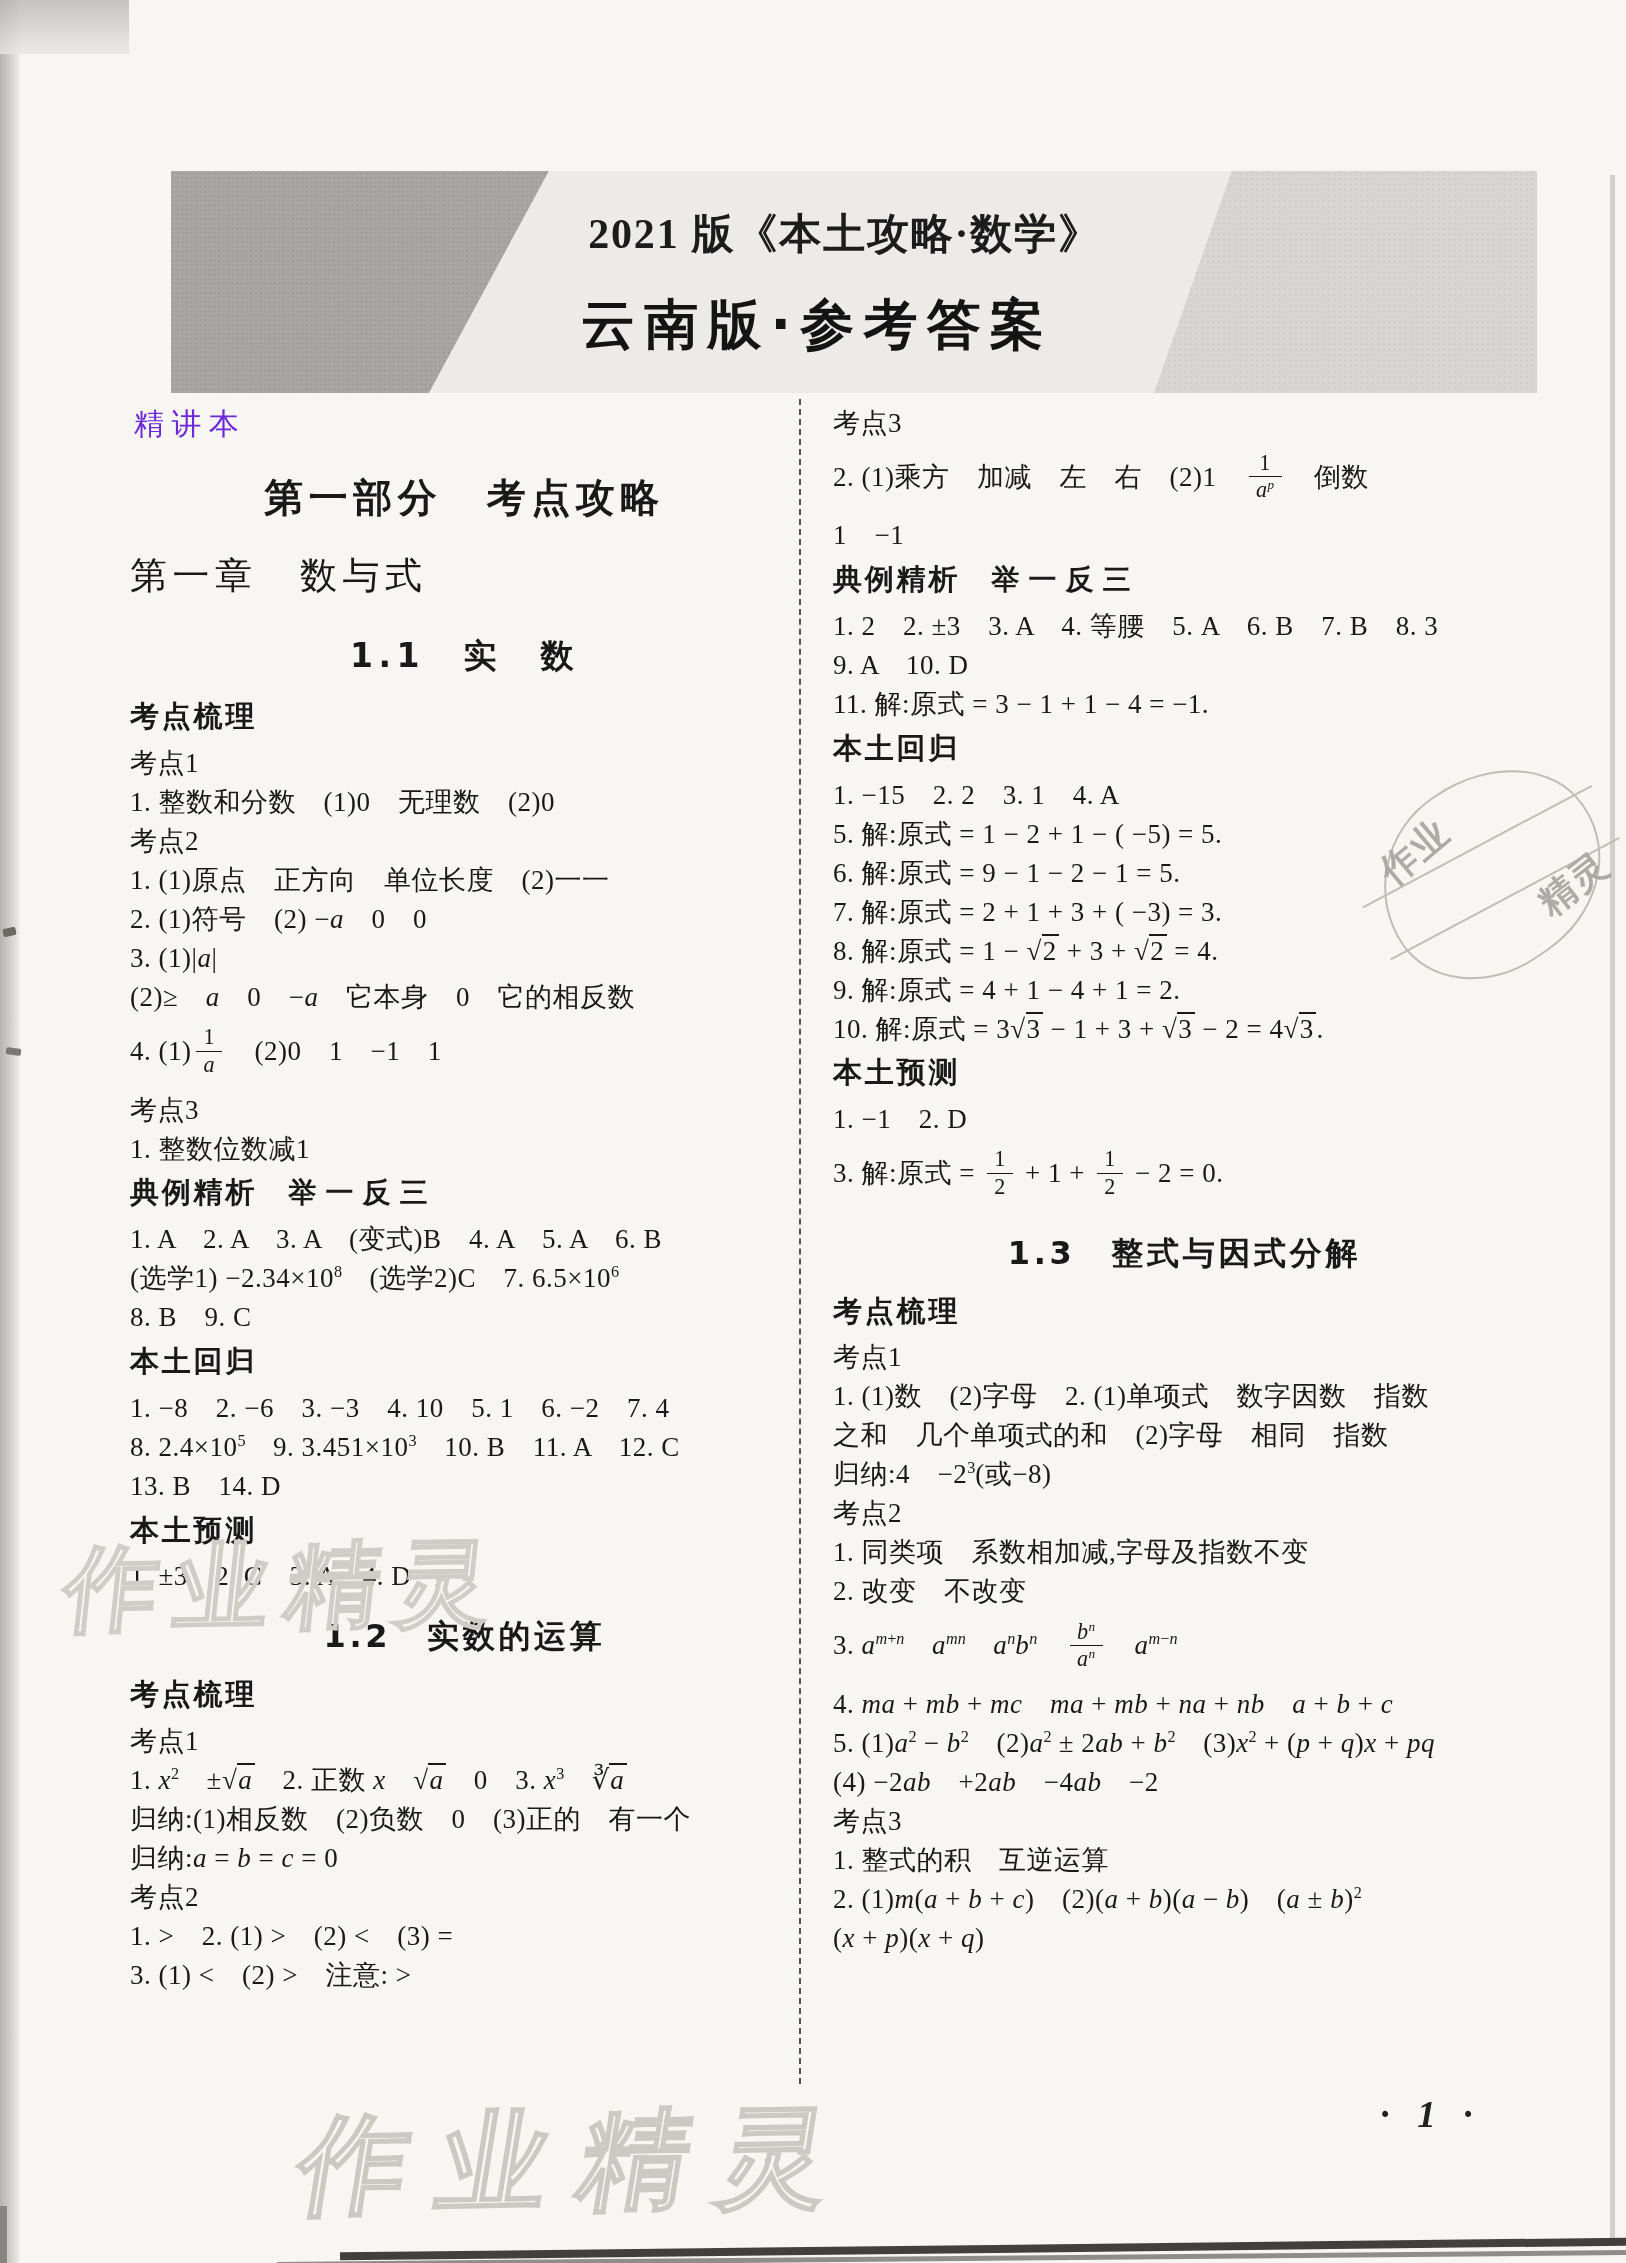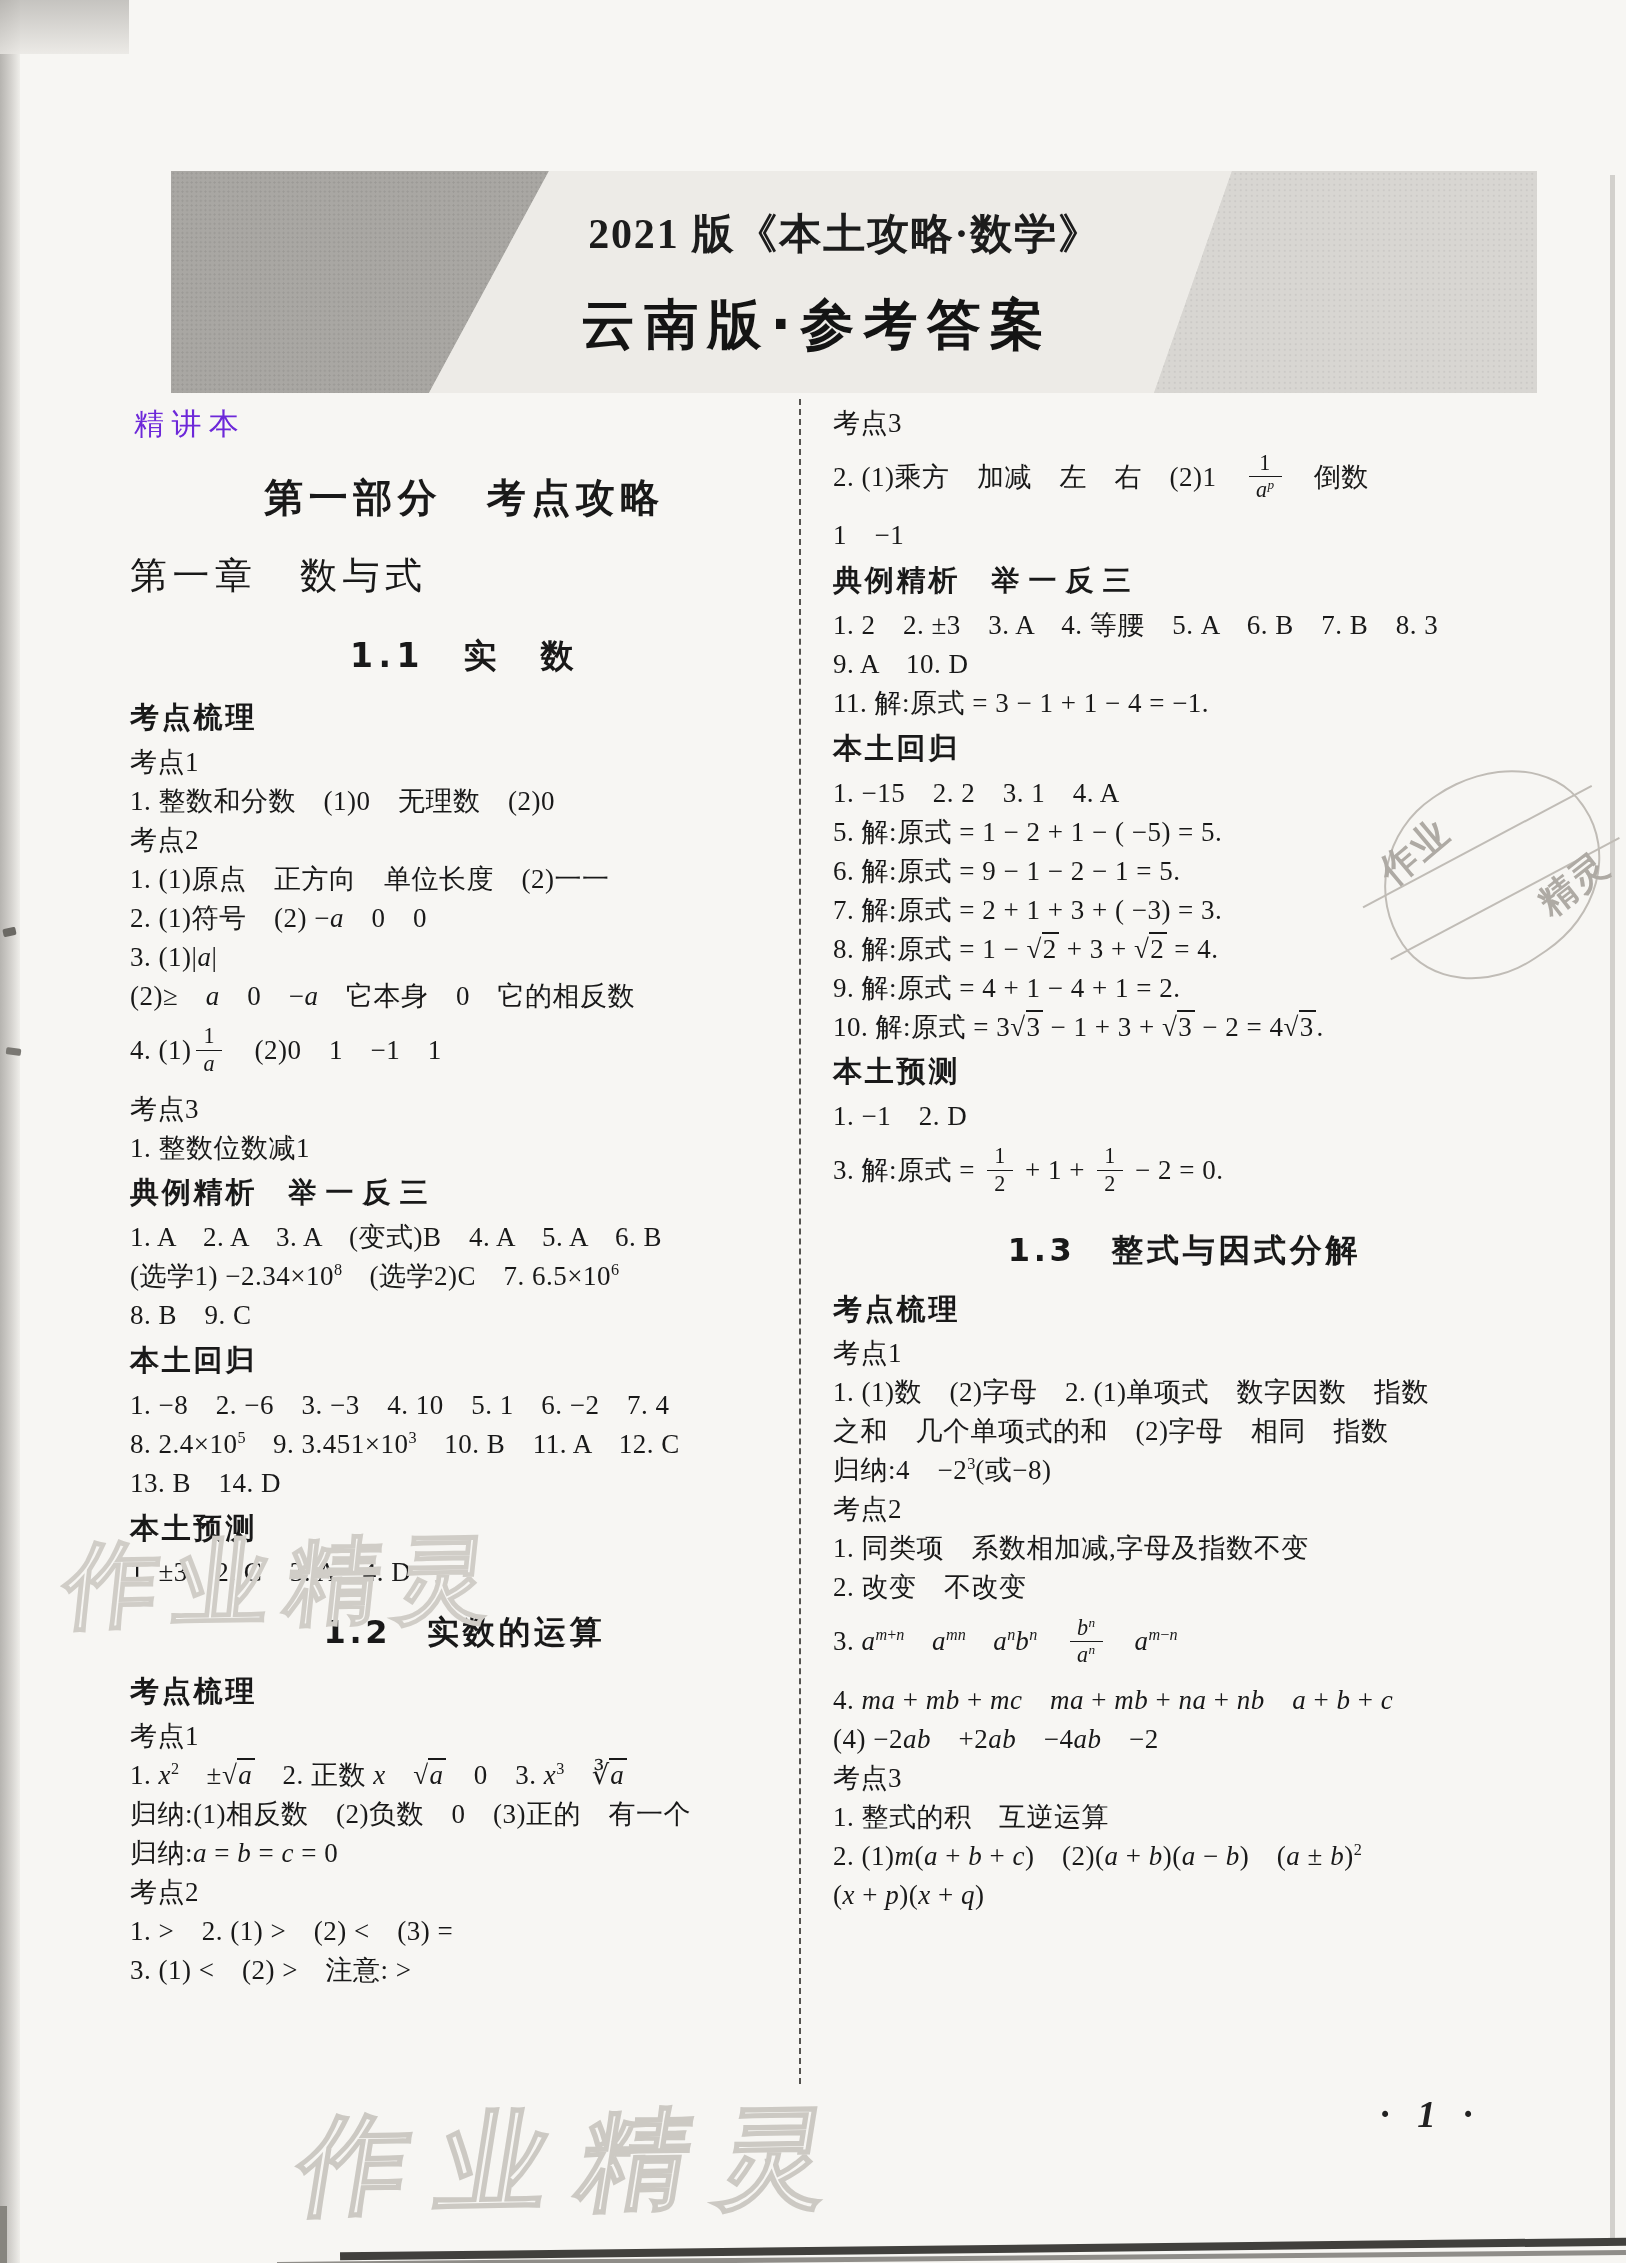--- a/index.html
+++ b/index.html
@@ -40,21 +40,21 @@
     text-align:center;letter-spacing:5.5px;margin-bottom:33px;}
   .chapter-title{font-family:"DejaVu Sans","Liberation Sans",sans-serif;font-weight:normal;font-size:37px;line-height:44px;
     text-align:left;letter-spacing:5.5px;margin-bottom:37px;}
   .section-title-1{font-family:"DejaVu Sans","Liberation Sans",sans-serif;font-weight:bold;font-size:33px;line-height:41px;
     text-align:center;letter-spacing:5.5px;margin-bottom:16.6px;}
 
   .ln{font-size:27px;line-height:39px;letter-spacing:0.5px;}
   .ln i{font-style:italic;}
   .ln sup{font-size:60%;line-height:0;vertical-align:super;letter-spacing:0;}
   .hb-row{line-height:46px;padding:1.8px 0;}
-  .hb{font-family:Liberation Sans, sans-serif;font-weight:bold;font-size:29px;letter-spacing:2.8px;}
+  .hb{font-family:Liberation Mono, monospace;font-weight:bold;font-size:29px;letter-spacing:2.8px;}
   .hs{font-family:"Liberation Serif","DejaVu Serif",serif;font-weight:600;font-size:28px;margin-left:31px;letter-spacing:9.2px;margin-top:40px;}
   .sec{font-family:"DejaVu Sans","Liberation Sans",sans-serif;font-weight:bold;font-size:32px;line-height:41px;
     text-align:center;letter-spacing:3.7px;padding:20px 0 13px;position:relative;}
   .tall{padding:11px 0;}
   .fr{display:inline-flex;flex-direction:column;text-align:center;vertical-align:middle;
     font-size:82%;line-height:1.1;margin:0 4.6px;position:relative;top:-2.8px;}
   .fn{border-bottom:1.8px solid #191919;padding:0 7.4px 0.9px;}
   .fd{padding:0.9px 7.4px 0;}
   .sq{white-space:nowrap;}
   .sqb{border-top:2.3px solid #191919;padding:0 2.8px 0 0.9px;}
@@ -184,20 +184,21 @@
         <div class="ln">之和　几个单项式的和　(2)字母　相同　指数</div>
         <div class="ln">归纳:4　−2<sup>3</sup>(或−8)</div>
         <div class="ln">考点2</div>
         <div class="ln">1. 同类项　系数相加减,字母及指数不变</div>
         <div class="ln">2. 改变　不改变</div>
         <div class="ln tall">3. <i>a</i><sup><i>m</i>+<i>n</i></sup>　<i>a</i><sup><i>mn</i></sup>　<i>a</i><sup><i>n</i></sup><i>b</i><sup><i>n</i></sup>　<span class="fr">
             <span class="fn"><i>b</i><sup><i>n</i></sup></span>
             <span class="fd"><i>a</i><sup><i>n</i></sup></span>
           </span>　<i>a</i><sup><i>m</i>−<i>n</i></sup></div>
         <div class="ln">4. <i>ma</i> + <i>mb</i> + <i>mc</i>　<i>ma</i> + <i>mb</i> + <i>na</i> + <i>nb</i>　<i>a</i> + <i>b</i> + <i>c</i></div>
+        <div class="ln">5. (1)<i>a</i><sup>2</sup> − <i>b</i><sup>2</sup>　(2)<i>a</i><sup>2</sup> ± 2<i>ab</i> + <i>b</i><sup>2</sup>　(3)<i>x</i><sup>2</sup> + (<i>p</i> + <i>q</i>)<i>x</i> + <i>pq</i></div>
         <div class="ln">(4) −2<i>ab</i>　+2<i>ab</i>　−4<i>ab</i>　−2</div>
         <div class="ln">考点3</div>
         <div class="ln">1. 整式的积　互逆运算</div>
         <div class="ln">2. (1)<i>m</i>(<i>a</i> + <i>b</i> + <i>c</i>)　(2)(<i>a</i> + <i>b</i>)(<i>a</i> − <i>b</i>)　(<i>a</i> ± <i>b</i>)<sup>2</sup></div>
         <div class="ln">(<i>x</i> + <i>p</i>)(<i>x</i> + <i>q</i>)</div>
       </div>
   </div>
 
   <div class="stamp">
     <div class="shape"></div>

